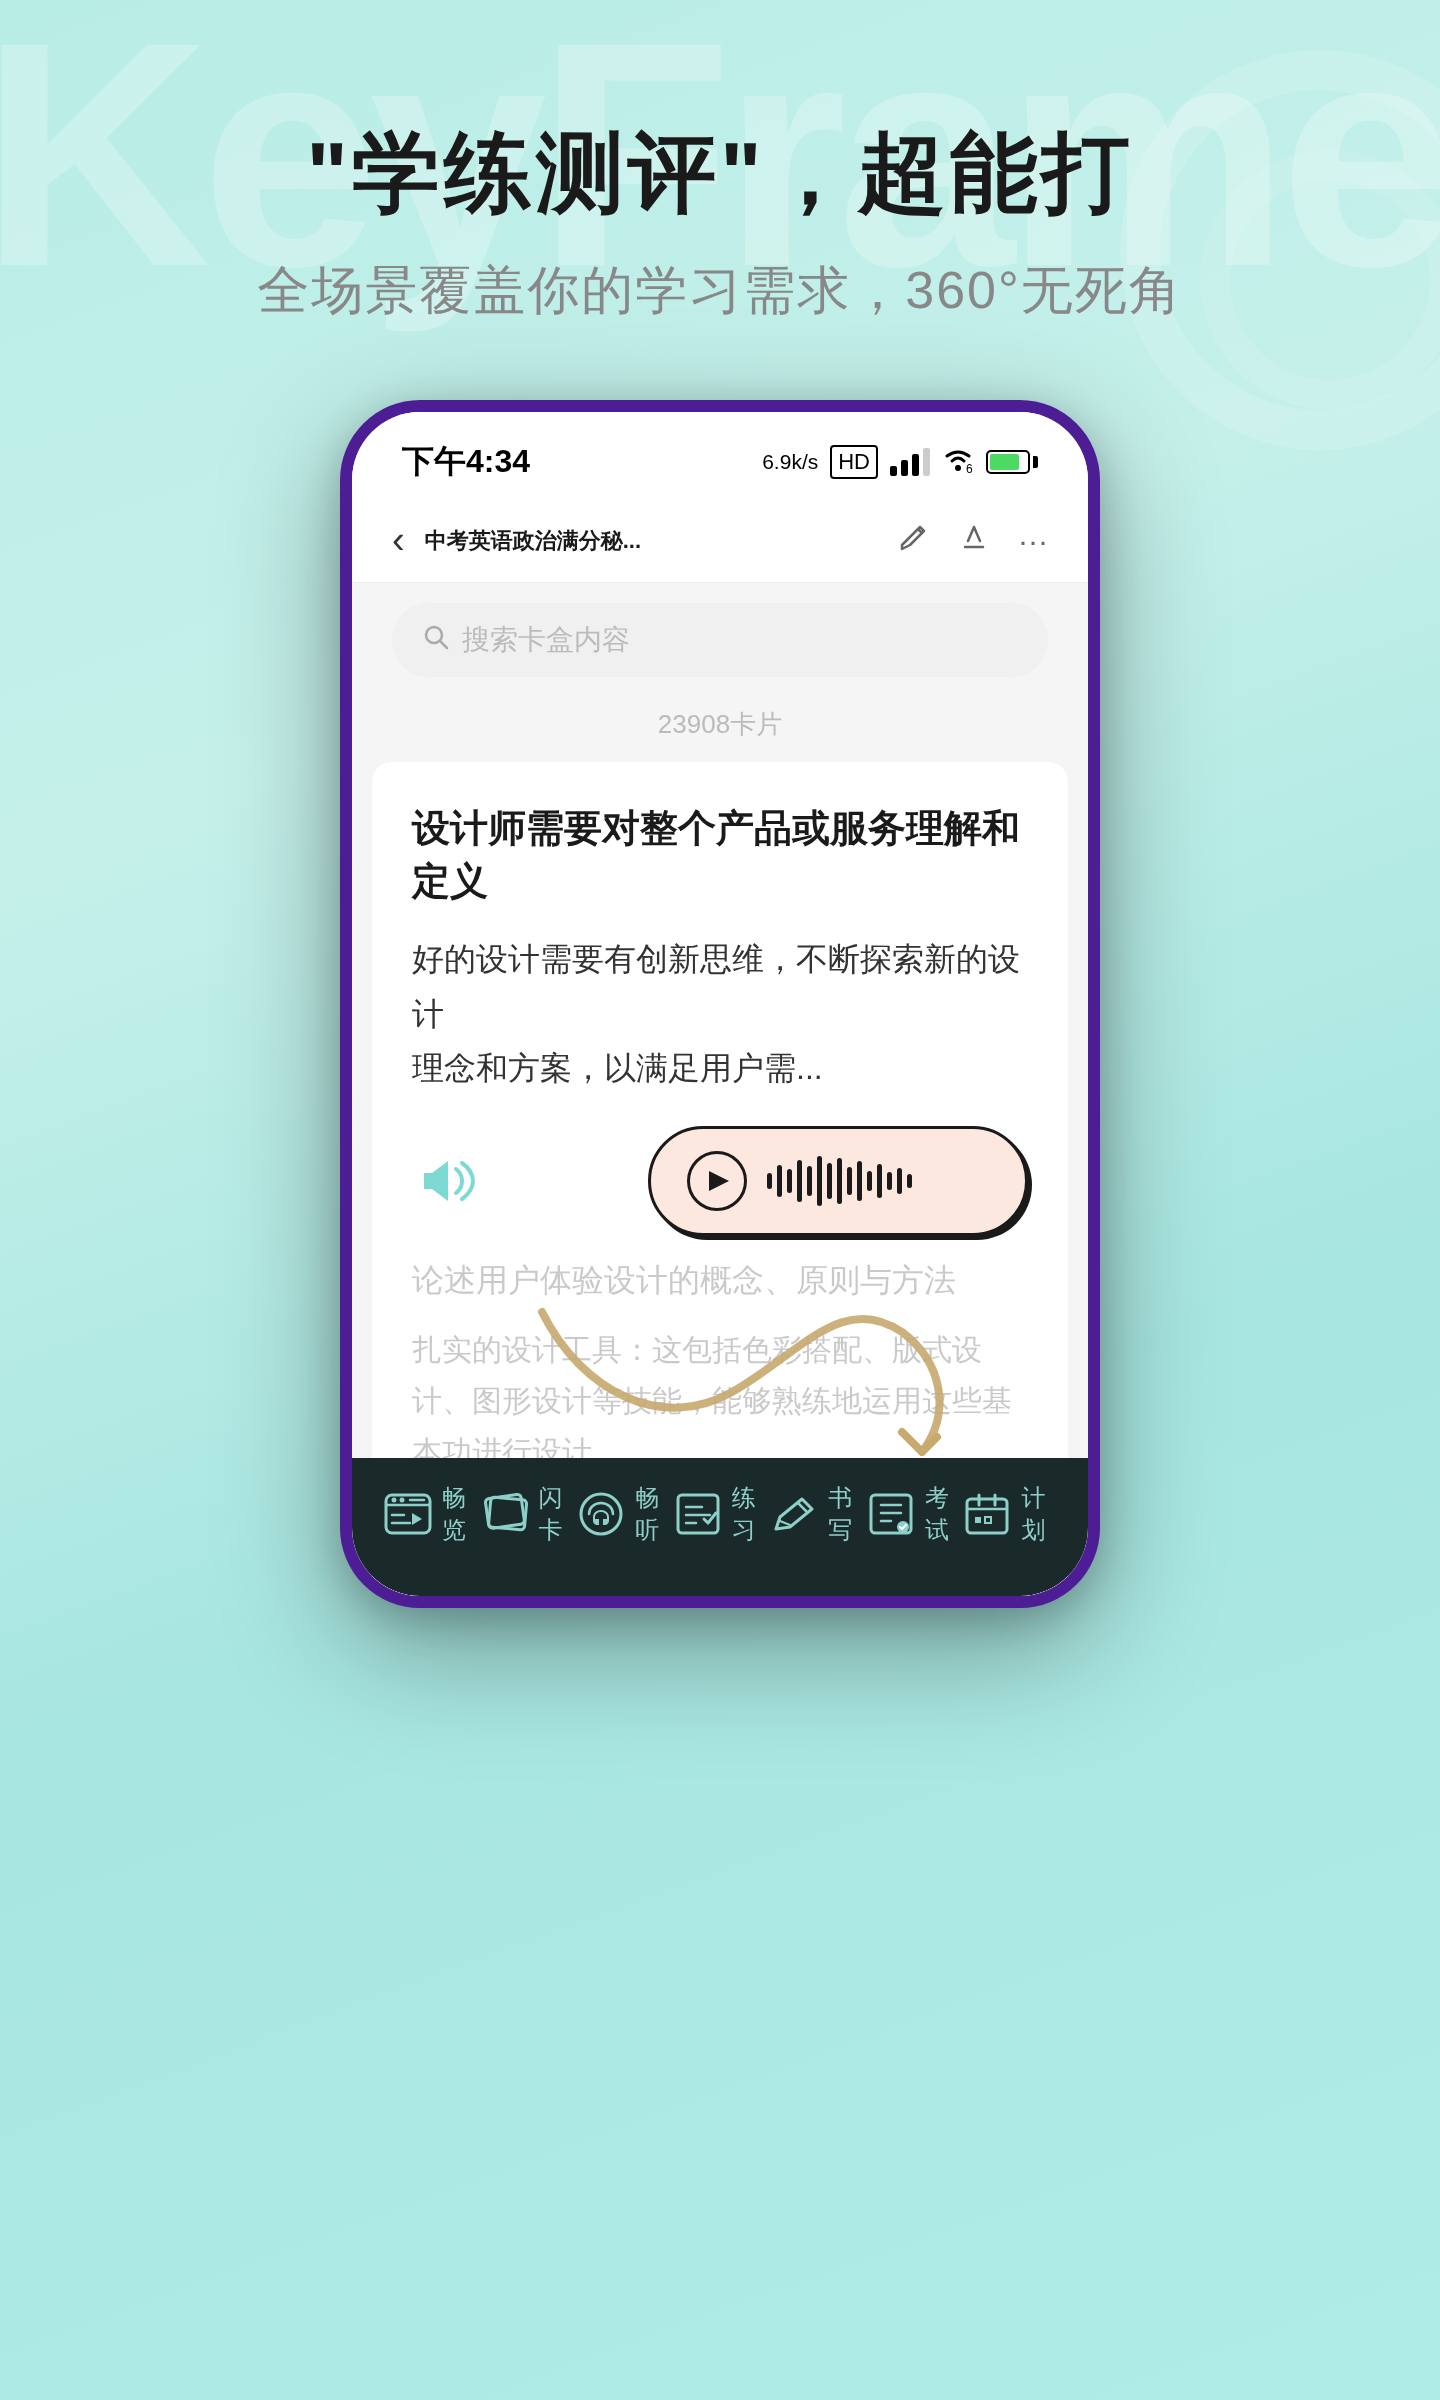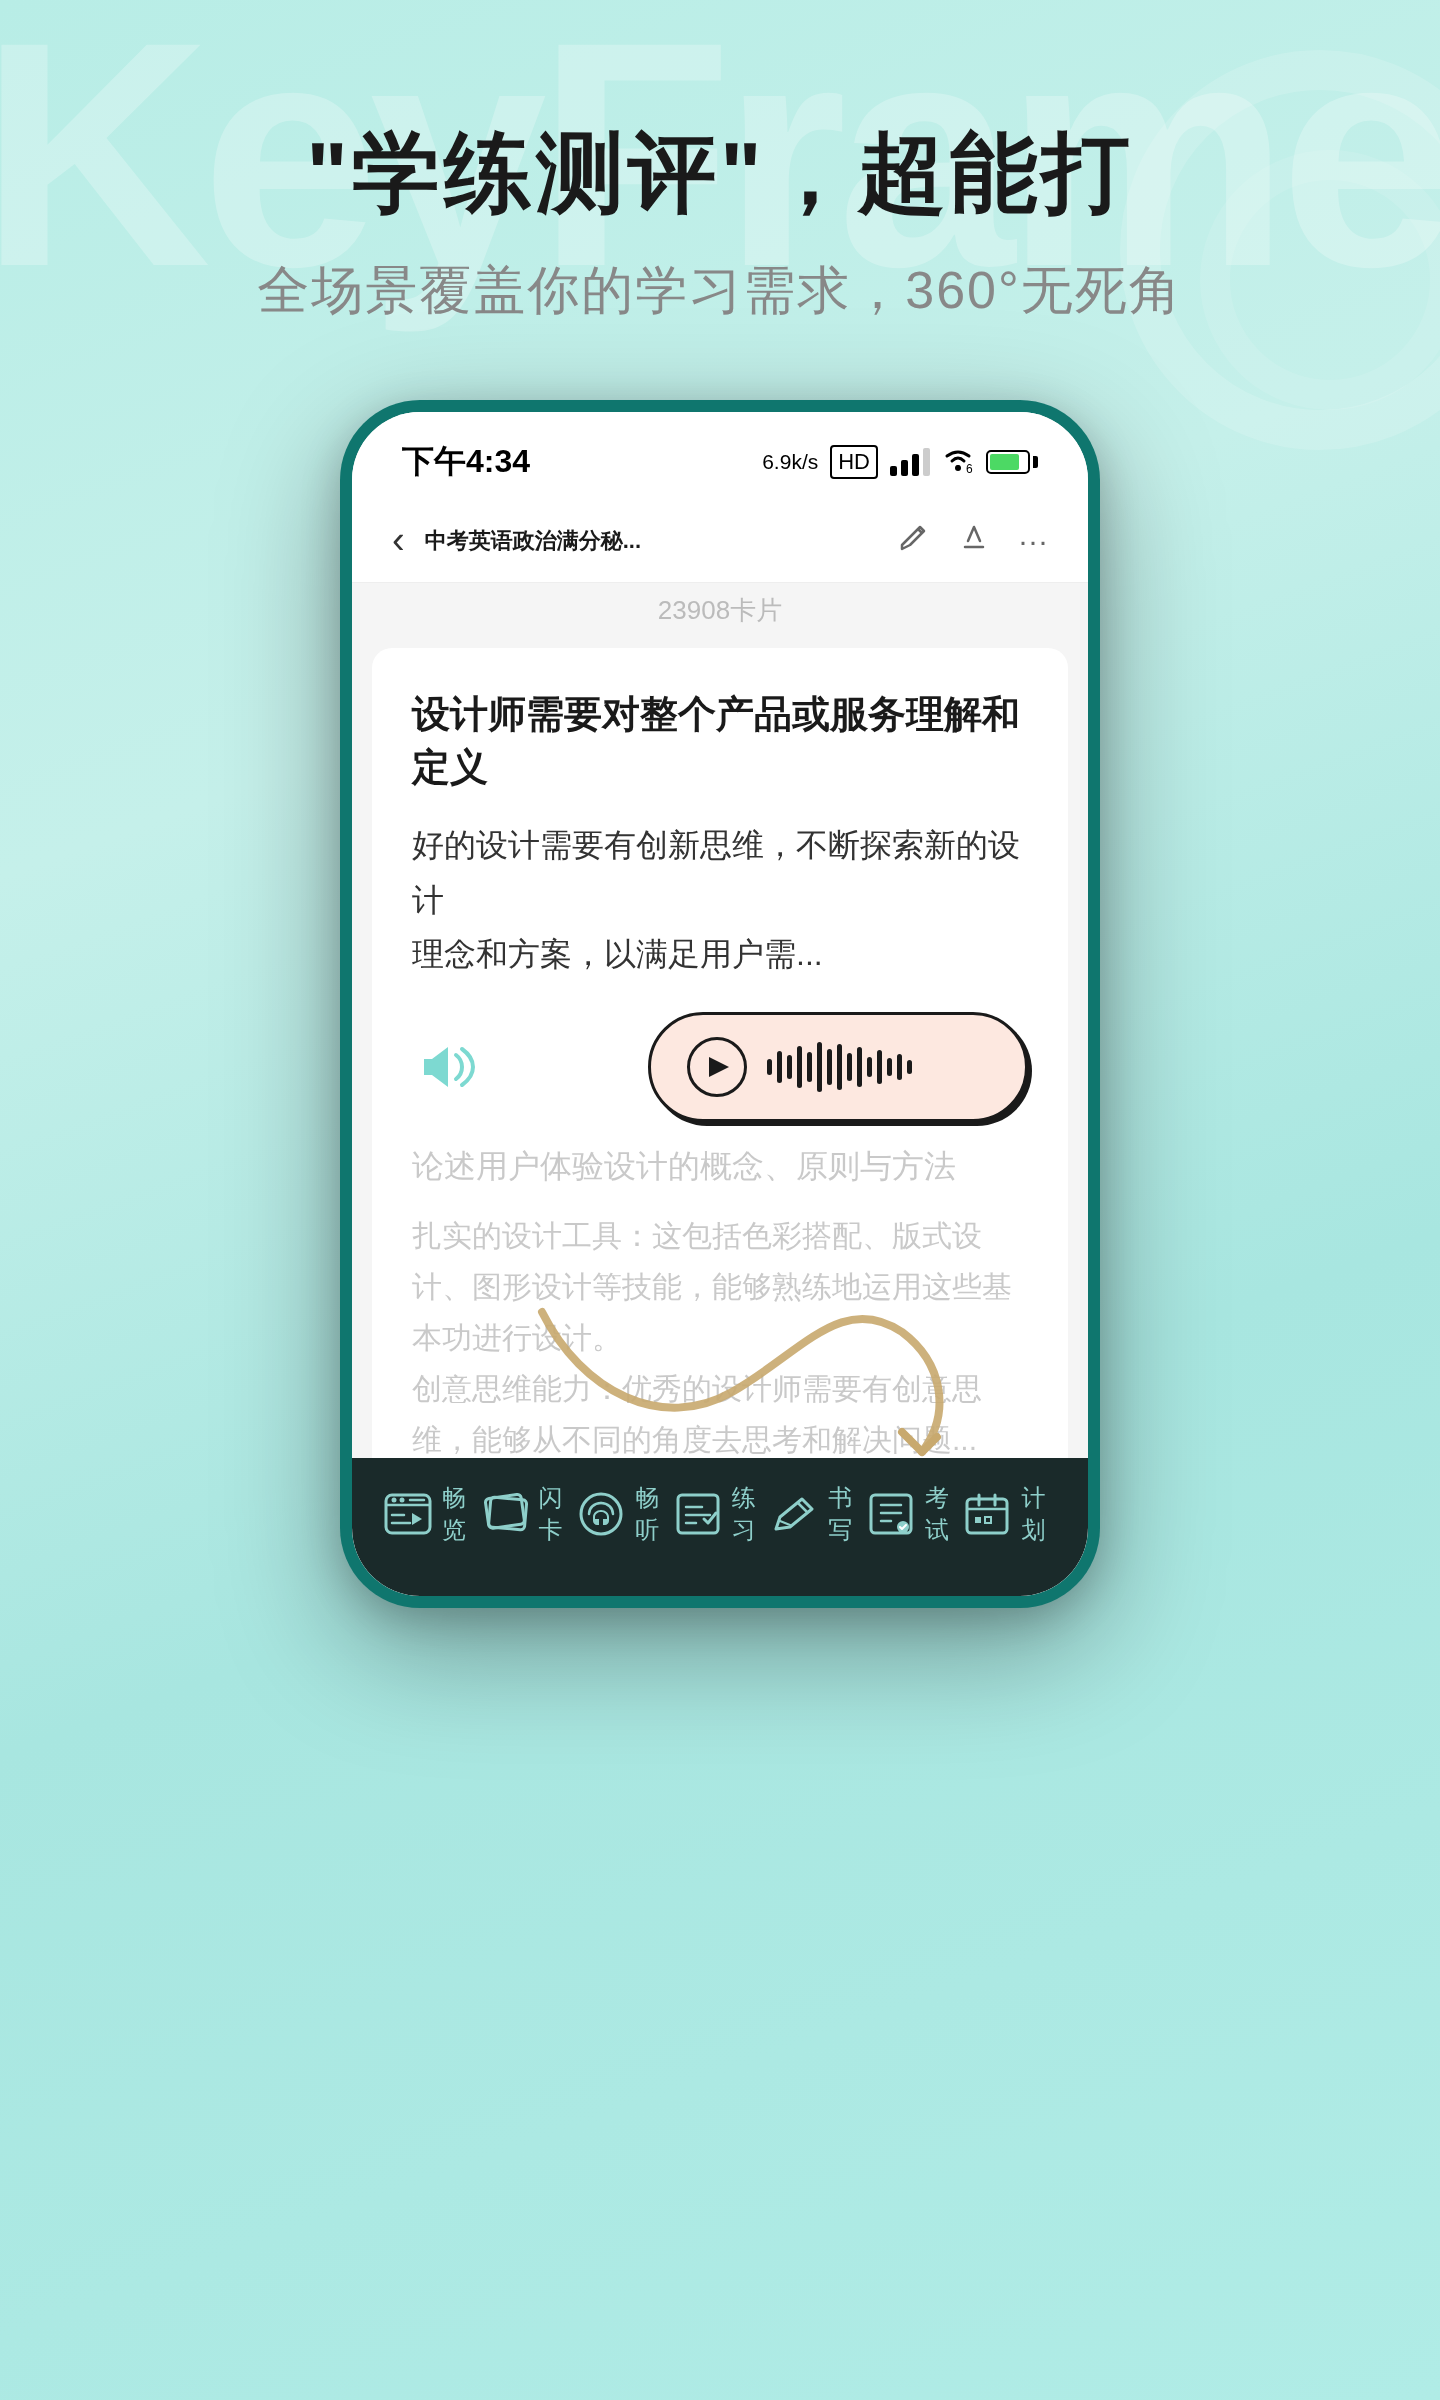--- a/index.html
+++ b/index.html
@@ -84,21 +84,21 @@
       position: absolute;
       top: 400px;
       left: 50%;
       transform: translateX(-50%);
       z-index: 2;
     }
 
     .phone-frame {
       width: 760px;
       height: 1208px;
-      background: #0f766e;
+      background: #4c1d95;
       border-radius: 80px;
       padding: 12px;
       box-shadow: 0 40px 120px rgba(0,0,0,0.35), 0 10px 40px rgba(0,0,0,0.2);
       position: relative;
     }
 
     .phone-screen {
       width: 100%;
       height: 100%;
       background: #f5f5f5;
@@ -496,20 +496,29 @@
           <span class="nav-icon">
             <svg width="32" height="32" viewBox="0 0 32 32" fill="none">
               <path d="M10 20L16 6L22 20" stroke="#666" stroke-width="2.5" fill="none" stroke-linecap="round" stroke-linejoin="round"></path>
               <path d="M7 26L25 26" stroke="#666" stroke-width="2.5" stroke-linecap="round"></path>
             </svg>
           </span>
           <span class="nav-icon">···</span>
         </div>
       </div>
 
+      <div class="search-bar">
+        <span class="search-icon-inner">
+          <svg width="28" height="28" viewBox="0 0 28 28" fill="none">
+            <circle cx="12" cy="12" r="8" stroke="#aaa" stroke-width="2.5"></circle>
+            <path d="M18 18L25 25" stroke="#aaa" stroke-width="2.5" stroke-linecap="round"></path>
+          </svg>
+        </span>
+        <span class="search-placeholder">搜索卡盒内容</span>
+      </div>
 
       <div class="card-count">23908卡片</div>
 
       <div class="content-area">
         <div class="card-title">设计师需要对整个产品或服务理解和定义</div>
         <div class="card-body">
           好的设计需要有创新思维，不断探索新的设计<br>
           理念和方案，以满足用户需...
         </div>
 

